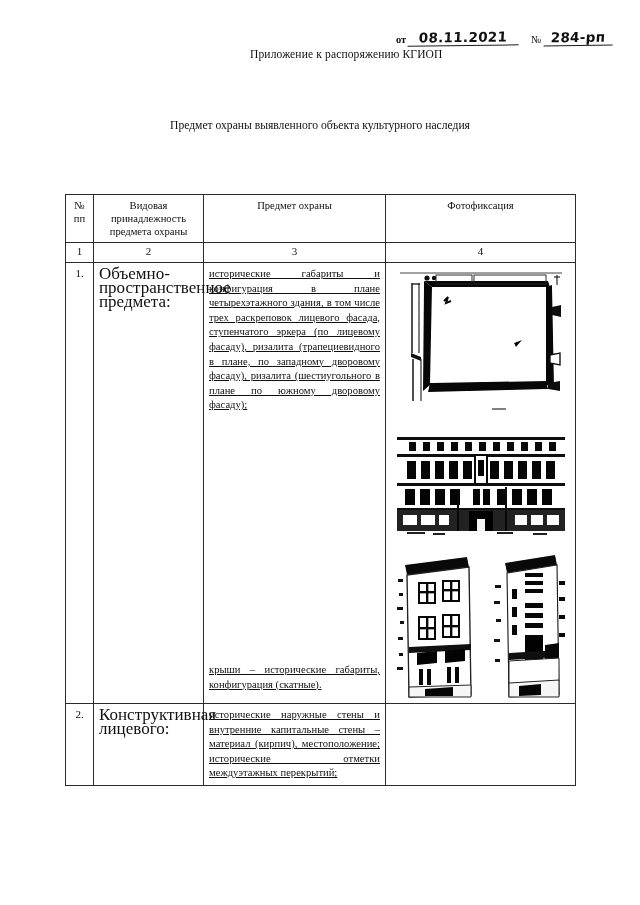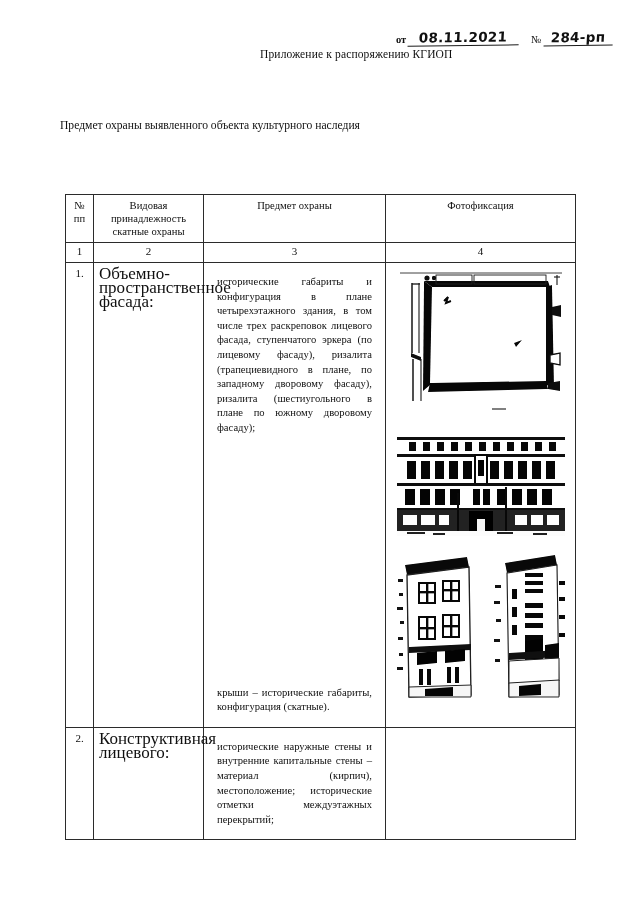--- a/index.html
+++ b/index.html
@@ -19,21 +19,21 @@
 
   .page {
     position: absolute;
     inset: 0;
     background: #ffffff;
   }
 
   
   .doc-header {
     position: absolute;
-    left: 10px;
+    left: 0;
     top: 48px;
     width: 524px;
     text-align: center;
     padding-right: 22px;
     box-sizing: border-box;
   }
   .doc-header .hdr-line1 {
     font-size: 11.5px;
     letter-spacing: 0.15px;
     padding-left: 250px;
@@ -72,20 +72,21 @@
     font-size: 10.5px;
     padding: 0 1px 1px 10px;
   }
 
   
   .doc-title {
     position: absolute;
     left: 60px;
     top: 118px;
     width: 520px;
+    text-align: center;
     font-size: 11.6px;
     line-height: 16.5px;
   }
   .doc-title div { white-space: nowrap; }
 
   
   .tbl-wrap {
     position: absolute;
     left: 65px;
     top: 194px;
@@ -133,21 +134,21 @@
     padding-top: 7px;
   }
   td.item {
     text-align: justify;
     text-align-last: left;
     font-size: 10.6px;
     line-height: 14.6px;
     padding-top: 7px;
     hyphens: none;
   }
-  td.item p { margin: 8px; }
+  td.item p { margin: 0; text-decoration: underline; }
   td.item p.spaced { margin-top: 250px; }
   td.photo { padding: 6px 4px; }
 
   .fig-stack {
     display: flex;
     flex-direction: column;
     align-items: center;
     gap: 10px;
   }
   .fig-pair {
@@ -195,40 +196,40 @@
       </colgroup>
       <thead>
         <tr>
           <th>
             <div>№</div>
             <div>пп</div>
           </th>
           <th>
             <div>Видовая</div>
             <div>принадлежность</div>
-            <div>скатные охраны</div>
+            <div>предмета охраны</div>
           </th>
           <th>Предмет охраны</th>
           <th>Фотофиксация</th>
         </tr>
         <tr class="colnums">
           <td>1</td>
           <td>2</td>
           <td>3</td>
           <td>4</td>
         </tr>
       </thead>
       <tbody>
 
         <tr>
           <td class="rownum">1.</td>
           <td class="kind">
             <div>Объемно-</div>
             <div>пространственное</div>
-            <div>фасада:</div>
+            <div>предмета:</div>
           </td>
           <td class="item">
             <p>исторические габариты и конфигурация в плане четырехэтажного здания, в том числе трех раскреповок лицевого фасада, ступенчатого эркера (по лицевому фасаду), ризалита (трапециевидного в плане, по западному дворовому фасаду), ризалита (шестиугольного в плане по южному дворовому фасаду);</p>
             <p class="spaced">крыши – исторические габариты, конфигурация (скатные).</p>
           </td>
           <td class="photo">
             <div class="fig-stack">
 
               <figure>
                 <svg class="scan" width="170" height="150" viewBox="0 0 170 150">

